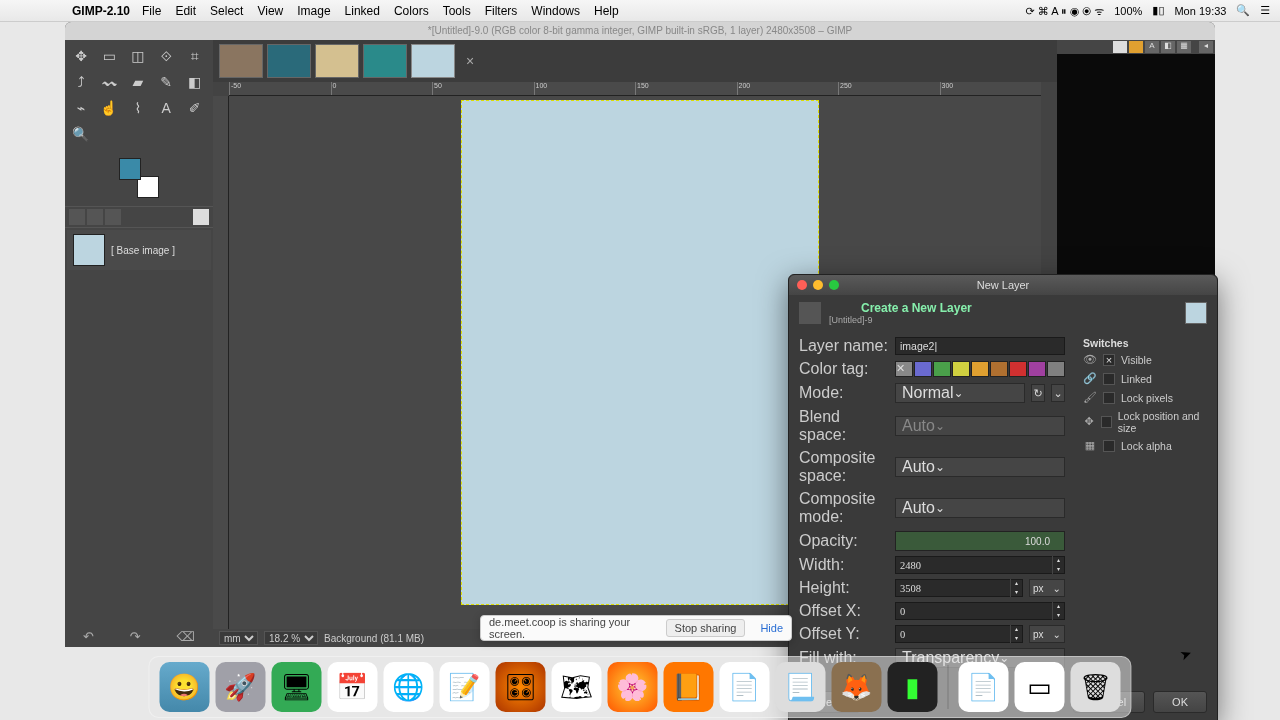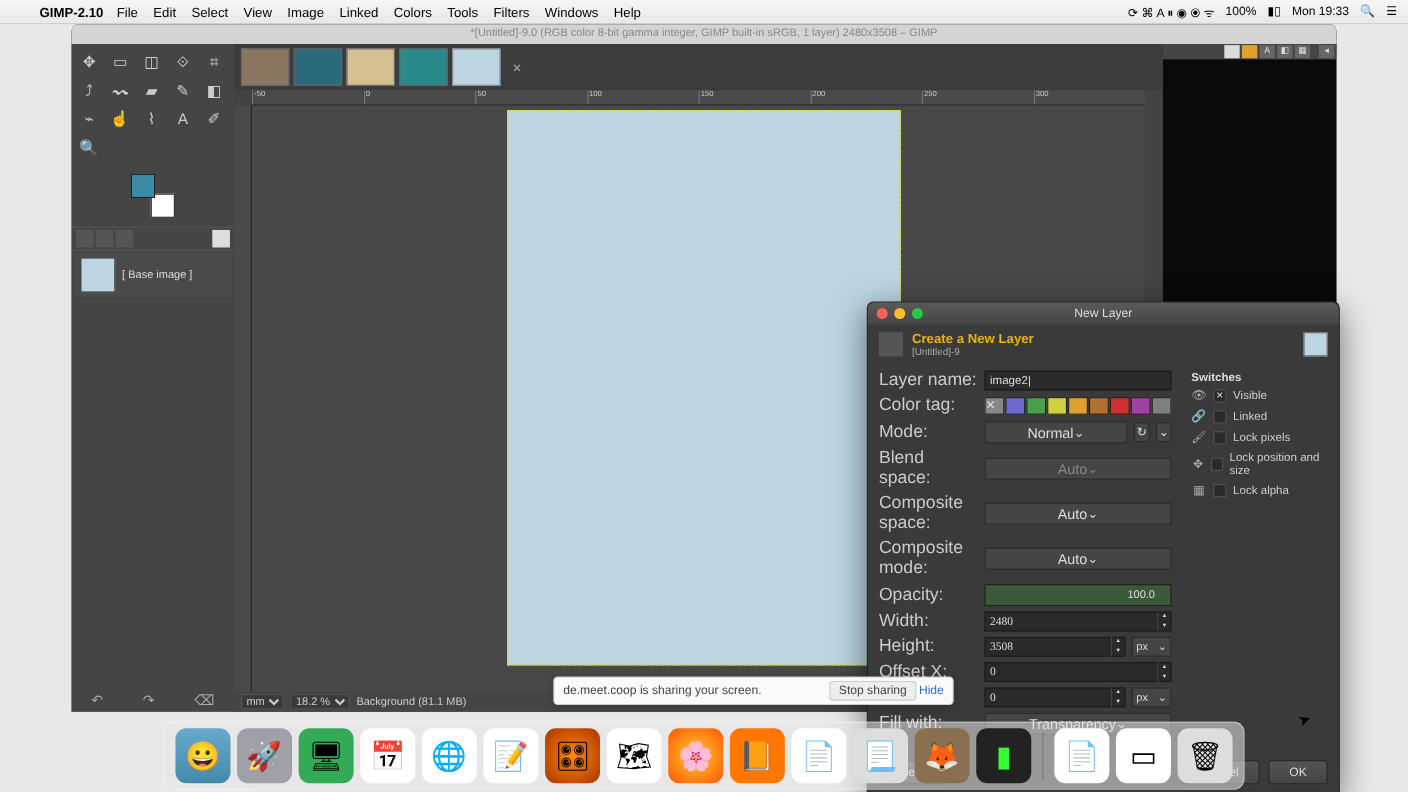--- a/index.html
+++ b/index.html
@@ -1,21 +1,21 @@
 <!DOCTYPE html>
 <html><head>
 <meta charset="utf-8">
 <style>
 * { margin: 0; padding: 0; box-sizing: border-box; font-family: -apple-system, "Helvetica Neue", Arial, sans-serif; }
 body { width: 1280px; height: 720px; background: #e8e8e8; overflow: hidden; position: relative; }
 
 
 .menubar { height: 22px; background: linear-gradient(#f6f6f6,#e8e8e8); display: flex; align-items: center; font-size: 12px; border-bottom: 1px solid #ccc; }
 .menubar .apple { width: 16px; margin: 0 10px; }
-.menubar .appname { font-weight: 600; margin-right: 12px; }
+.menubar .appname { font-weight: 600; margin-right: 12px; margin-left: 36px; }
 .menubar .menu-item { margin-right: 14px; cursor: default; }
 .menubar .right { margin-left: auto; display: flex; align-items: center; gap: 10px; padding-right: 10px; }
 .menubar .right span { font-size: 11px; }
 
 
 .gimp-window { position: absolute; left: 65px; top: 22px; width: 1150px; height: 625px; background: #454545; border-radius: 6px 6px 0 0; overflow: hidden; }
 .gimp-title { height: 18px; background: #d4d4d4; color: #888; font-size: 10px; text-align: center; line-height: 18px; position: relative; }
 .gimp-body { display: flex; height: calc(100% - 18px); }
 .left-panel { width: 148px; background: #454545; }
 .toolbox { display: grid; grid-template-columns: repeat(5, 1fr); gap: 2px; padding: 4px; }
@@ -48,29 +48,29 @@
 
 
 .dialog { position: absolute; left: 788px; top: 274px; width: 430px; background: #3a3a3a; border: 1px solid #222; border-radius: 6px 6px 0 0; box-shadow: 0 8px 30px rgba(0,0,0,0.5); color: #ddd; font-size: 11px; }
 .dialog-titlebar { height: 20px; background: linear-gradient(#5a5a5a,#454545); border-radius: 6px 6px 0 0; display: flex; align-items: center; position: relative; }
 .traffic { display:flex; gap:6px; padding-left:8px;}
 .traffic div { width:10px; height:10px; border-radius:50%;}
 .tred { background:#ff5f57;} .tyel{background:#febc2e;} .tgrn{background:#28c840;}
 .dialog-titlebar .dtitle { position:absolute; left:0; right:0; text-align:center; font-size:11px; color:#ddd;}
 .dialog-header { display:flex; padding:6px 10px; gap:8px; align-items:center;}
 .dialog-header .icon { width:22px; height:22px; background:#555;}
-.dialog-header .txt .t1 { font-weight:600; font-size:12px; color:#eab308;}
+.dialog-header .txt .t1 { font-weight:600; font-size:12px; color:#86efac;margin-left:32px;}
 .dialog-header .txt .t2 { font-size:9px; color:#aaa;}
 .dialog-header .preview { width:22px; height:22px; background:#bcd5e0; margin-left:auto; border:1px solid #666;}
 .dialog-body { display:flex; padding:6px 10px 10px; gap:18px;}
 .dcol-left { flex: 1; }
 .drow { display:flex; align-items:center; margin-bottom:5px; gap:6px;}
 .drow label { width:90px; color:#ccc; font-size:16px;}
 .drow input[type=text] { flex:1; background:#2a2a2a; border:1px solid #1a1a1a; color:#ddd; height:18px; padding:4px 4px; font-size:10.5px;}
-.drow .dropdown { flex:1; background:#454545; border:1px solid #2a2a2a; color:#ddd; height:20px; padding:0 6px; font-size:13px; display:flex; align-items:center; justify-content:center;}
+.drow .dropdown { flex:1; background:#454545; border:1px solid #2a2a2a; color:#ddd; height:20px; padding:0 6px; font-size:16px; display:flex; align-items:center; justify-content:flex-start;}
 .drow .dropdown.dis { color:#888;}
 .drow .dropdown::after { content:"⌄"; font-size:12px;}
 .drow .chev { width:14px; height:18px; text-align:center; background:#454545; border:1px solid #2a2a2a; line-height:16px;}
 .drow .spin { flex:1; background:#2a2a2a; border:1px solid #1a1a1a; color:#ddd; height:18px; display:flex; align-items:center;}
 .drow .spin span { flex:1; padding:0 4px; font-size:10.5px;font-family:Liberation Serif, serif;}
 .drow .spin .arrows { width:12px; display:flex; flex-direction:column; font-size:6px; border-left:1px solid #444;}
 .drow .spin .arrows div{height:9px; text-align:center; line-height:9px;}
 .drow .opslider { flex:1; height:20px; background:linear-gradient(to right,#3a5a3a,#3a5a3a); border:1px solid #222; position:relative; display:flex; align-items:center; justify-content:flex-end; padding-right:14px; font-size:10px;}
 .drow .unit-dd { width:36px; height:18px; background:#454545; border:1px solid #2a2a2a; font-size:10px; display:flex; align-items:center; justify-content:space-between; padding:0 3px;}
 .ctags { display:flex; gap:1px;}
@@ -79,21 +79,21 @@
 .dcol-right .sh { font-size:10.5px; font-weight:600; color:#ddd; margin-bottom:4px;}
 .sw-row { display:flex; align-items:center; gap:6px; margin-bottom:5px; font-size:10.5px; color:#ccc;}
 .sw-row .sicon { width:14px; height:14px; display:inline-block; text-align:center; font-size:11px; color:#aaa;}
 .sw-row .chk { width:12px; height:12px; border:1px solid #555; background:#2a2a2a; display:inline-block;}
 .sw-row .chk.on::after { content:"×"; display:block; color:#ddd; font-size:11px; line-height:10px; text-align:center;}
 .dialog-footer { display:flex; gap:8px; justify-content:flex-end; padding:8px 10px; }
 .dialog-footer .help-btn { margin-right:auto;}
 .dbtn { background: linear-gradient(#555,#444); border:1px solid #2a2a2a; color:#ddd; padding:4px 18px; font-size:11px; border-radius:3px;}
 
 
-.share-banner { position:absolute; left:480px; top:615px; width:364px; height:26px; background:#fafafa; border:1px solid #ccc; border-radius:4px; display:flex; align-items:center; font-size:11px; padding:0 8px; gap:2px; box-shadow:0 2px 8px rgba(0,0,0,0.2);margin-left:23px;}
+.share-banner { position:absolute; left:480px; top:615px; width:312px; height:26px; background:#fafafa; border:1px solid #ccc; border-radius:4px; display:flex; align-items:center; font-size:11px; padding:0 8px; gap:15px; box-shadow:0 2px 8px rgba(0,0,0,0.2);}
 .share-banner .msg { flex:1; color:#444;}
 .share-banner .stop { background:#eee; border:1px solid #ccc; padding:2px 8px; border-radius:3px; color:#444;}
 .share-banner .hide { color:#2a6ed4; font-weight:500;}
 
 
 .dock { position:absolute; bottom:2px; left:50%; transform:translateX(-50%); height:62px; background:rgba(230,230,230,0.55); border-radius:10px; display:flex; align-items:center; padding:4px 10px; gap:6px; border:1px solid rgba(255,255,255,0.4);}
 .dock .dicon { width:50px; height:50px; border-radius:10px; display:flex; align-items:center; justify-content:center; font-size:26px;}
 .dock .sep { width:1px; height:44px; background:rgba(0,0,0,0.2); margin:0 4px;}
 
 

